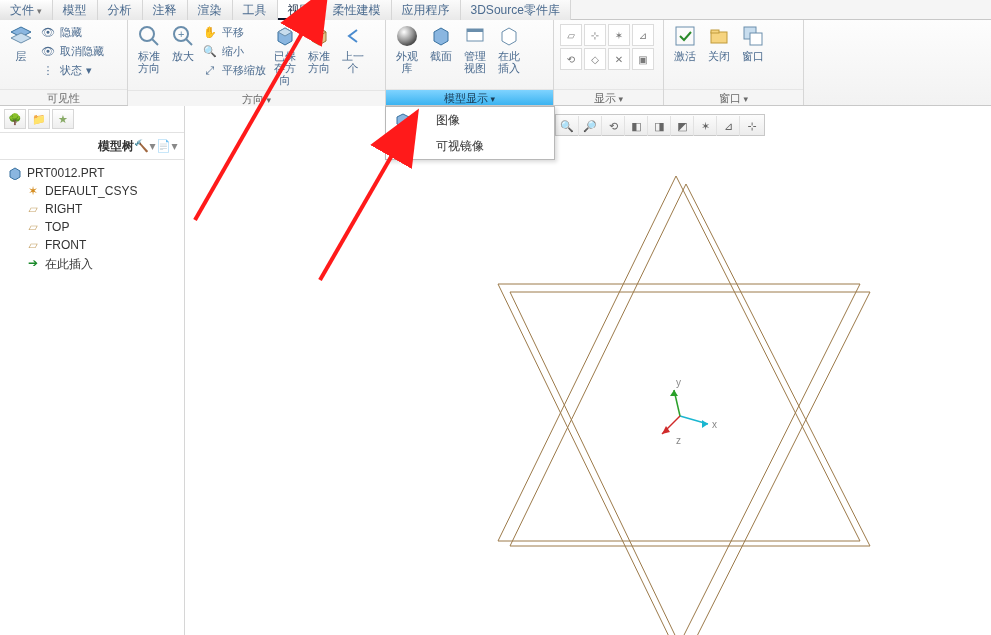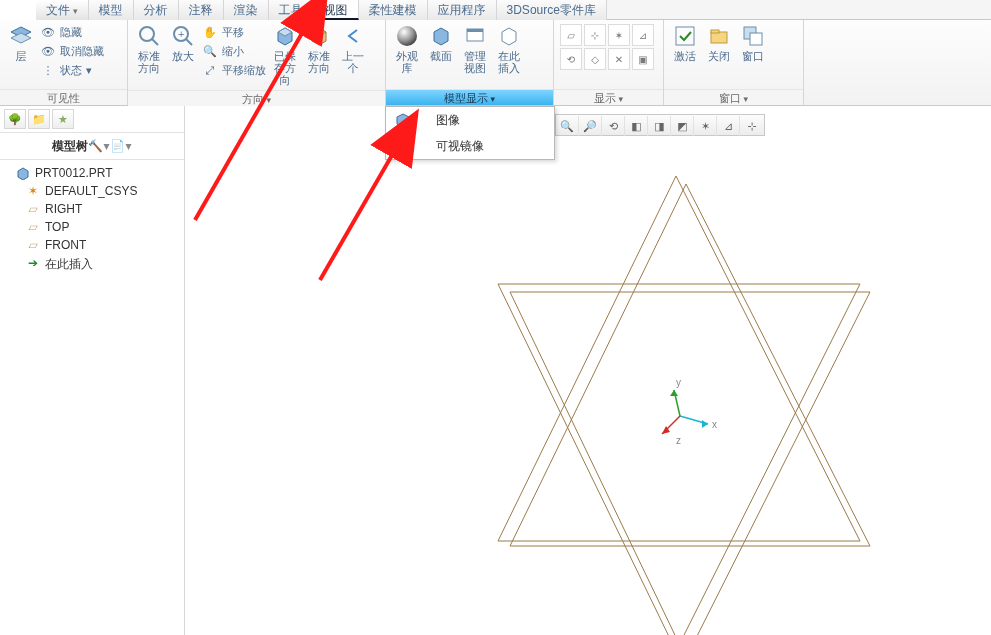--- a/index.html
+++ b/index.html
@@ -1,19 +1,19 @@
 <!DOCTYPE html>
 <html><head>
 <meta charset="utf-8">
 <style>
 * { box-sizing: border-box; margin: 0; padding: 0; font-family: "Microsoft YaHei", Arial, sans-serif; }
 body { width: 991px; height: 635px; background: #fff; font-size: 12px; color: #333; overflow: hidden; position: relative; }
 
 
-.tabstrip { display: flex; height: 20px; background: #f5f5f5; border-bottom: 1px solid #c8c8c8; margin-left: 36px; }
+.tabstrip { display: flex; height: 20px; background: #f5f5f5; border-bottom: 1px solid #c8c8c8; }
 .tabstrip .tab { padding: 0 10px; height: 20px; line-height: 20px; font-size: 12px; color: #4b6b8f; border-right: 1px solid #d6d6d6; background: linear-gradient(#fbfbfb,#e9e9e9); cursor: pointer; white-space: nowrap; }
 .tabstrip .tab.filetab { background: linear-gradient(#ffffff,#e3e3e3); }
 .tabstrip .tab.active { background: #fff; color: #2a3b52; border-bottom: 2px solid #0f172a; position: relative; top: 0; }
 .tabstrip .drop::after { content: "▾"; font-size: 9px; margin-left: 3px; color: #777; }
 
 
 .ribbon { display: flex; height: 86px; background: linear-gradient(#fdfdfd,#f2f2f2); border-bottom: 1px solid #c8c8c8; }
 .group { border-right: 1px solid #d6d6d6; display: flex; flex-direction: column; }
 .group-body { flex: 1; display: flex; align-items: flex-start; padding: 2px 4px; }
 .group-label { height: 16px; line-height: 16px; text-align: center; font-size: 11px; color: #6a6a6a; background: #f5f5f5; border-top: 1px solid #e5e5e5; }
@@ -26,25 +26,25 @@
 .smallrow { display: flex; align-items: center; gap: 4px; font-size: 11px; color: #4b6b8f; cursor: pointer; white-space: nowrap; }
 .icon16 { width: 16px; height: 16px; display: inline-flex; align-items: center; justify-content: center; }
 .mini-grid { display: grid; grid-template-columns: repeat(4, 22px); grid-auto-rows: 22px; gap: 2px; padding: 2px; }
 .mini-grid .mini { border: 1px solid #dcdcdc; background: #fff; display:flex; align-items:center; justify-content:center; cursor:pointer; font-size:10px; color:#7a7a7a; }
 
 
 .main { display: flex; height: calc(635px - 20px - 86px); }
 .sidebar { width: 185px; border-right: 1px solid #d6d6d6; background: #fff; display:flex; flex-direction:column; }
 .side-tabs { height: 27px; display:flex; align-items:center; gap:2px; padding:4px; border-bottom:1px solid #e2e2e2; }
 .side-tabs .sbtn { width:22px; height:20px; border:1px solid #d7d7d7; background:linear-gradient(#fff,#eee); display:flex; align-items:center; justify-content:center; cursor:pointer; font-size:11px; color:#8a6; }
-.side-header { display:flex; align-items:center; justify-content:center; padding:4px 6px; border-bottom:1px solid #e2e2e2; }
+.side-header { display:flex; align-items:center; justify-content:flex-end; padding:4px 6px; border-bottom:1px solid #e2e2e2; }
 .side-header .title { font-size:12px; font-weight:bold; color:#333; }
 .side-header .tool { width:22px; height:18px; display:flex; align-items:center; justify-content:center; color:#888; cursor:pointer; }
 .tree { padding: 4px 0; font-size:12px; }
-.tree-item { display:flex; align-items:flex-start; gap:5px; padding:2px 6px 2px 16px; cursor:pointer; }
+.tree-item { display:flex; align-items:flex-start; gap:5px; padding:2px 6px 2px 8px; cursor:pointer; }
 .tree-item.child { padding-left:26px; }
 .ticon { width:14px; height:14px; display:inline-flex; align-items:center; justify-content:center; }
 
 
 .canvas { flex:1; position:relative; background:#fff; overflow:hidden; }
 .toolbar-float { position:absolute; top:8px; left:370px; height:22px; display:flex; gap:1px; border:1px solid #c8c8c8; background:linear-gradient(#fcfcfc,#ececec); padding:1px; }
 .toolbar-float .tbtn { width:22px; height:20px; display:flex; align-items:center; justify-content:center; border-right:1px solid #e2e2e2; cursor:pointer; font-size:11px; color:#666; }
 .toolbar-float .tbtn:last-child { border-right:none; }
 
 

